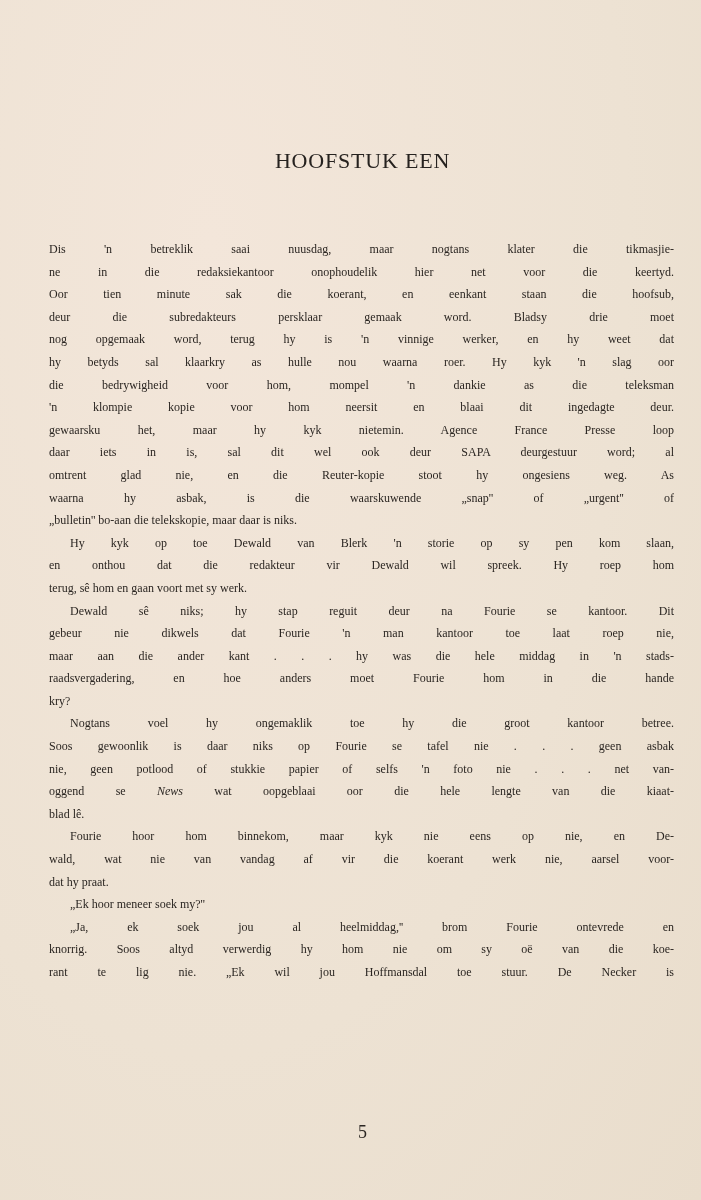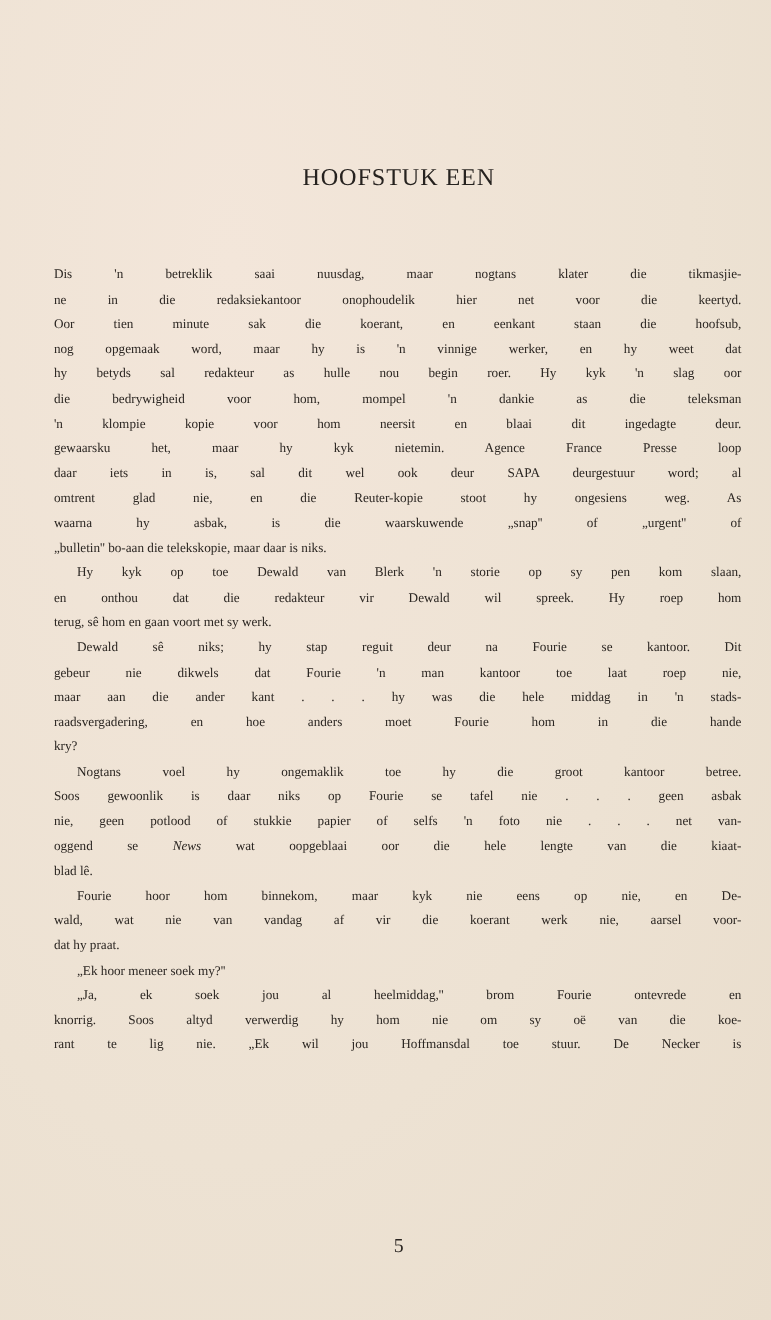--- a/index.html
+++ b/index.html
@@ -34,22 +34,23 @@
 </style>
 </head>
 <body>
 
 <div class="page">
   <div class="title">HOOFSTUK EEN</div>
   <div class="body" id="body">
       <span class="line">Dis 'n betreklik saai nuusdag, maar nogtans klater die tikmasjie-</span>
       <span class="line">ne in die redaksiekantoor onophoudelik hier net voor die keertyd.</span>
       <span class="line">Oor tien minute sak die koerant, en eenkant staan die hoofsub,</span>
-      <span class="line">nog opgemaak word, maar hy is 'n vinnige werker, en hy weet dat</span>
-      <span class="line">hy betyds sal redakteur as hulle nou begin roer. Hy kyk 'n slag oor</span>
+      <span class="line">deur die subredakteurs persklaar gemaak word. Bladsy drie moet</span>
+      <span class="line">nog opgemaak word, terug hy is 'n vinnige werker, en hy weet dat</span>
+      <span class="line">hy betyds sal klaarkry as hulle nou waarna roer. Hy kyk 'n slag oor</span>
       <span class="line">die bedrywigheid voor hom, mompel 'n dankie as die teleksman</span>
       <span class="line">'n klompie kopie voor hom neersit en blaai dit ingedagte deur.</span>
       <span class="line">gewaarsku het, maar hy kyk nietemin. Agence France Presse loop</span>
       <span class="line">daar iets in is, sal dit wel ook deur SAPA deurgestuur word; al</span>
       <span class="line">omtrent glad nie, en die Reuter-kopie stoot hy ongesiens weg. As</span>
       <span class="line">waarna hy asbak, is die waarskuwende „snap'' of „urgent'' of</span>
       <span class="line last">„bulletin'' bo-aan die telekskopie, maar daar is niks.</span>
       <span class="line indent">Hy kyk op toe Dewald van Blerk 'n storie op sy pen kom slaan,</span>
       <span class="line">en onthou dat die redakteur vir Dewald wil spreek. Hy roep hom</span>
       <span class="line last">terug, sê hom en gaan voort met sy werk.</span>

